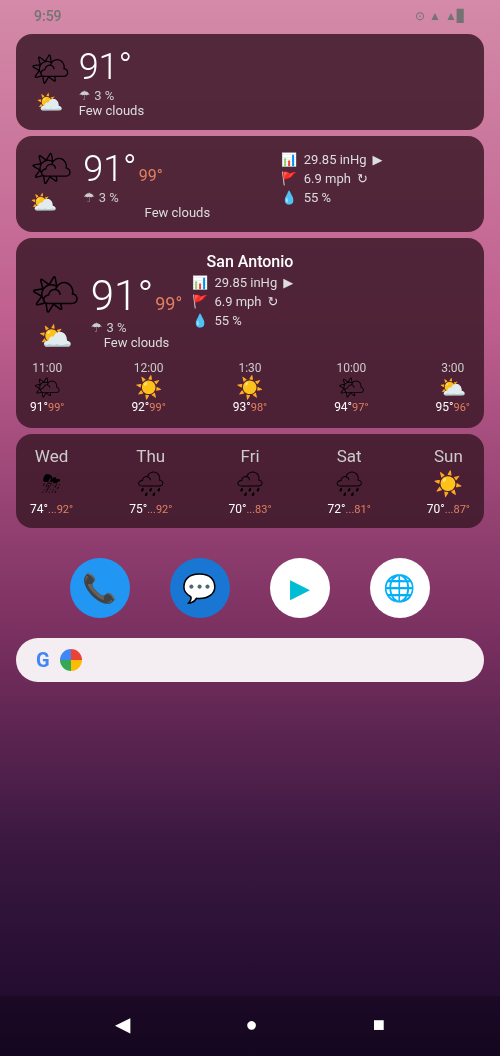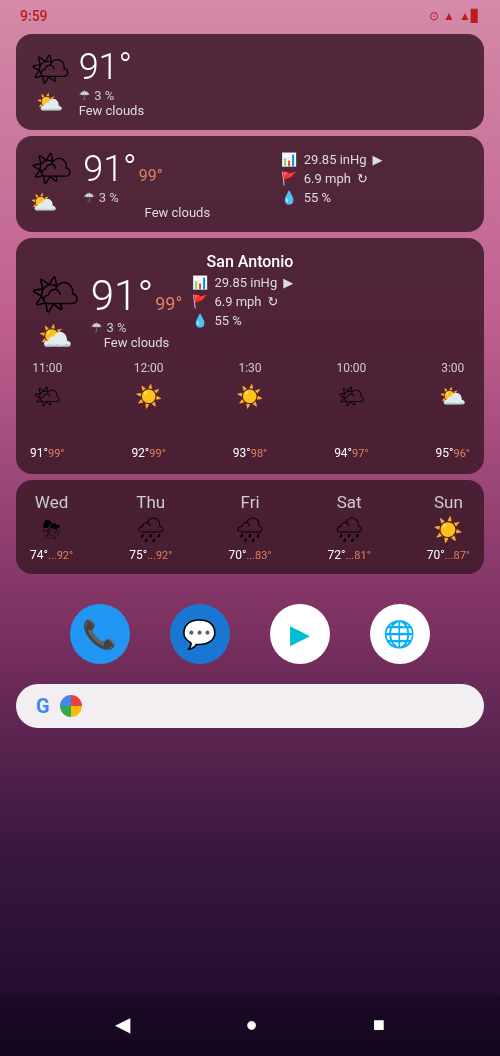--- a/index.html
+++ b/index.html
@@ -8,22 +8,22 @@
       height: 1056px;
       background: linear-gradient(180deg, #d48aa8 0%, #c06090 30%, #7a3060 60%, #3a1840 80%, #1a0828 100%);
       font-family: 'Roboto', Arial, sans-serif;
       position: relative;
       overflow: hidden;
     }
     .status-bar {
       display: flex;
       justify-content: space-between;
       align-items: center;
-      padding: 8px 20px 4px;
-      color: #b91c1c;
+      padding: 8px 34px 4px;
+      color: #737373;
       font-size: 14px;
       font-weight: 500;
     }
     .status-icons {
       display: flex;
       align-items: center;
       gap: 4px;
       font-size: 12px;
     }
     .widget {
@@ -65,24 +65,24 @@
     .detail-row { display: flex; align-items: center; gap: 6px; color: #ddd; font-size: 13px; }
 
     
     .widget-large { padding: 14px; }
     .large-top { display: flex; align-items: flex-start; gap: 10px; margin-bottom: 8px; }
     .large-city { color: white; font-size: 16px; font-weight: 500; text-align: center; }
     .large-left { display: flex; flex-direction: column; align-items: center; }
     .large-center { display: flex; flex-direction: column; }
     .large-right { display: flex; flex-direction: column; gap: 4px; justify-content: flex-start; padding-top: 4px; }
     .hourly-row { display: flex; justify-content: space-between; margin-top: 6px; }
-    .hourly-item { display: flex; flex-direction: column; align-items: center; gap: 9px; }
+    .hourly-item { display: flex; flex-direction: column; align-items: center; gap: 0; }
     .hourly-time { color: #ccc; font-size: 12px; }
     .hourly-icon { font-size: 22px; }
-    .hourly-temp { color: white; font-size: 12px; margin-top: 28px; }
+    .hourly-temp { color: white; font-size: 12px; }
     .hourly-temp span { color: #e08060; font-size: 11px; }
 
     
     .widget-weekly { padding: 12px 14px; }
     .weekly-row { display: flex; justify-content: space-between; }
     .weekly-item { display: flex; flex-direction: column; align-items: center; gap: 4px; }
     .weekly-day { color: #ccc; font-size: 17px; }
     .weekly-icon { font-size: 24px; }
     .weekly-temps { color: white; font-size: 12px; }
     .weekly-temps span { color: #e08060; font-size: 11px; }

